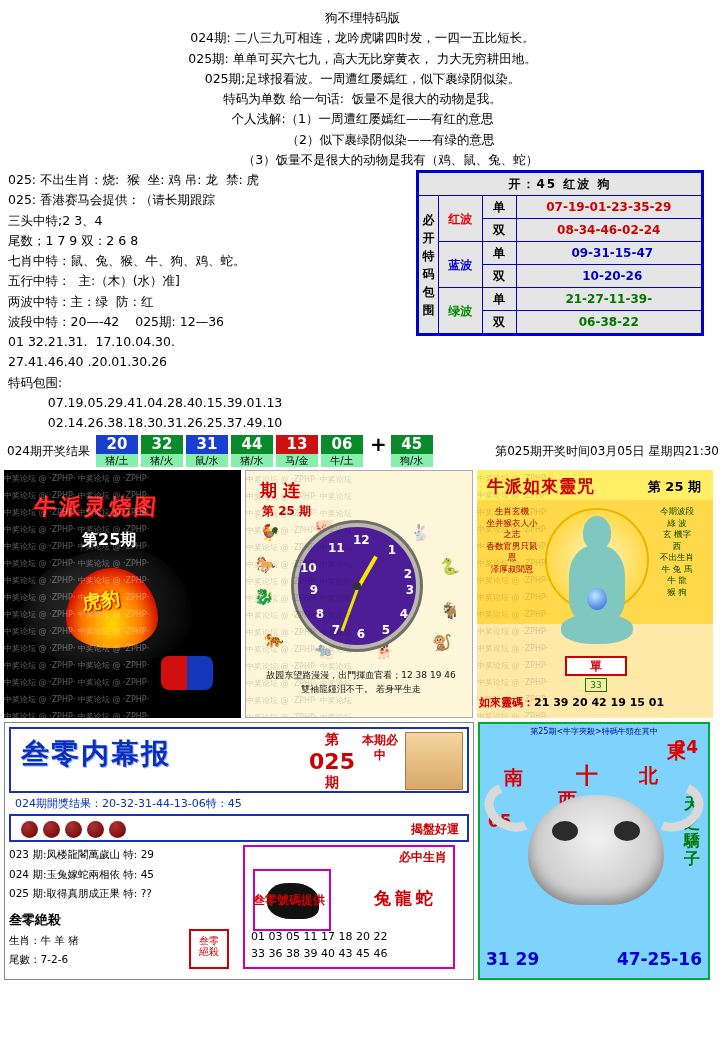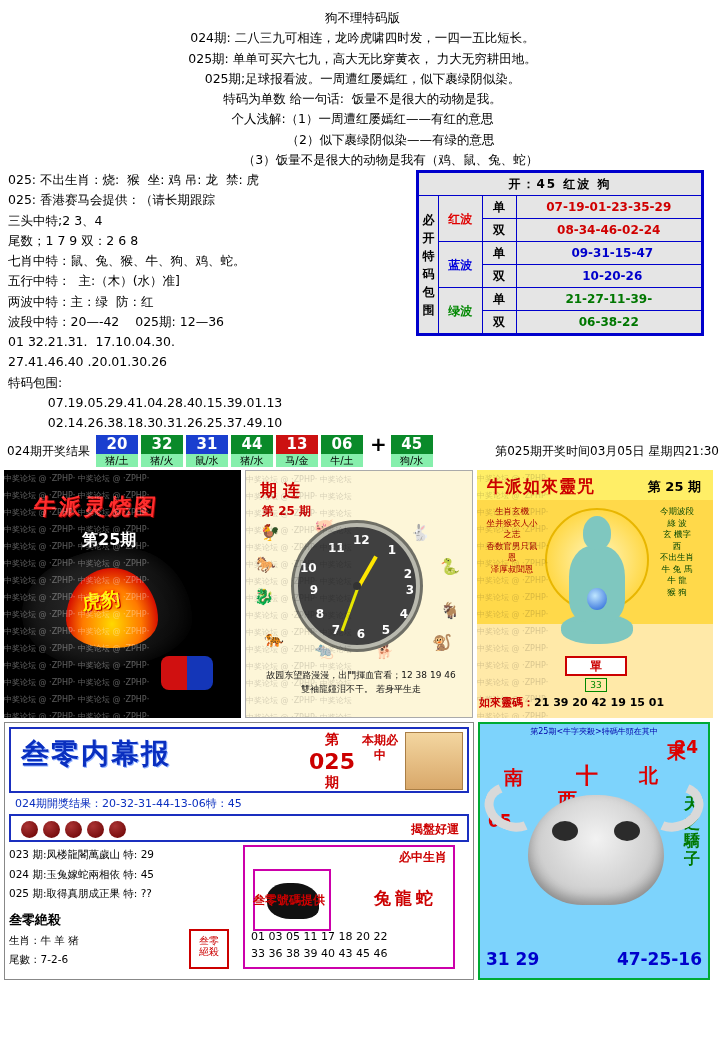--- a/index.html
+++ b/index.html
@@ -154,21 +154,21 @@
     position: absolute; left: 14px; top: 8px;
     color: #cc0000; font-size: 17px; font-weight: bold;
   }
   .c2-issue {
     position: absolute; left: 16px; top: 32px;
     color: #cc0000; font-size: 12px; font-weight: bold;
   }
   .clock {
     position: absolute; left: 48px; top: 52px;
     width: 126px; height: 126px; border-radius: 50%;
-    background: #404040;
+    background: #4c1d95;
     border: 4px solid #b9b9ae;
     box-shadow: 0 0 0 3px #6f6f66;
   }
   .clock .hour {
     position: absolute; color: #fff; font-size: 12px; font-weight: bold;
     width: 16px; text-align: center;
   }
   .clock .hand-h, .clock .hand-m {
     position: absolute; left: 50%; bottom: 50%; transform-origin: bottom center;
     background: #ffe600;

